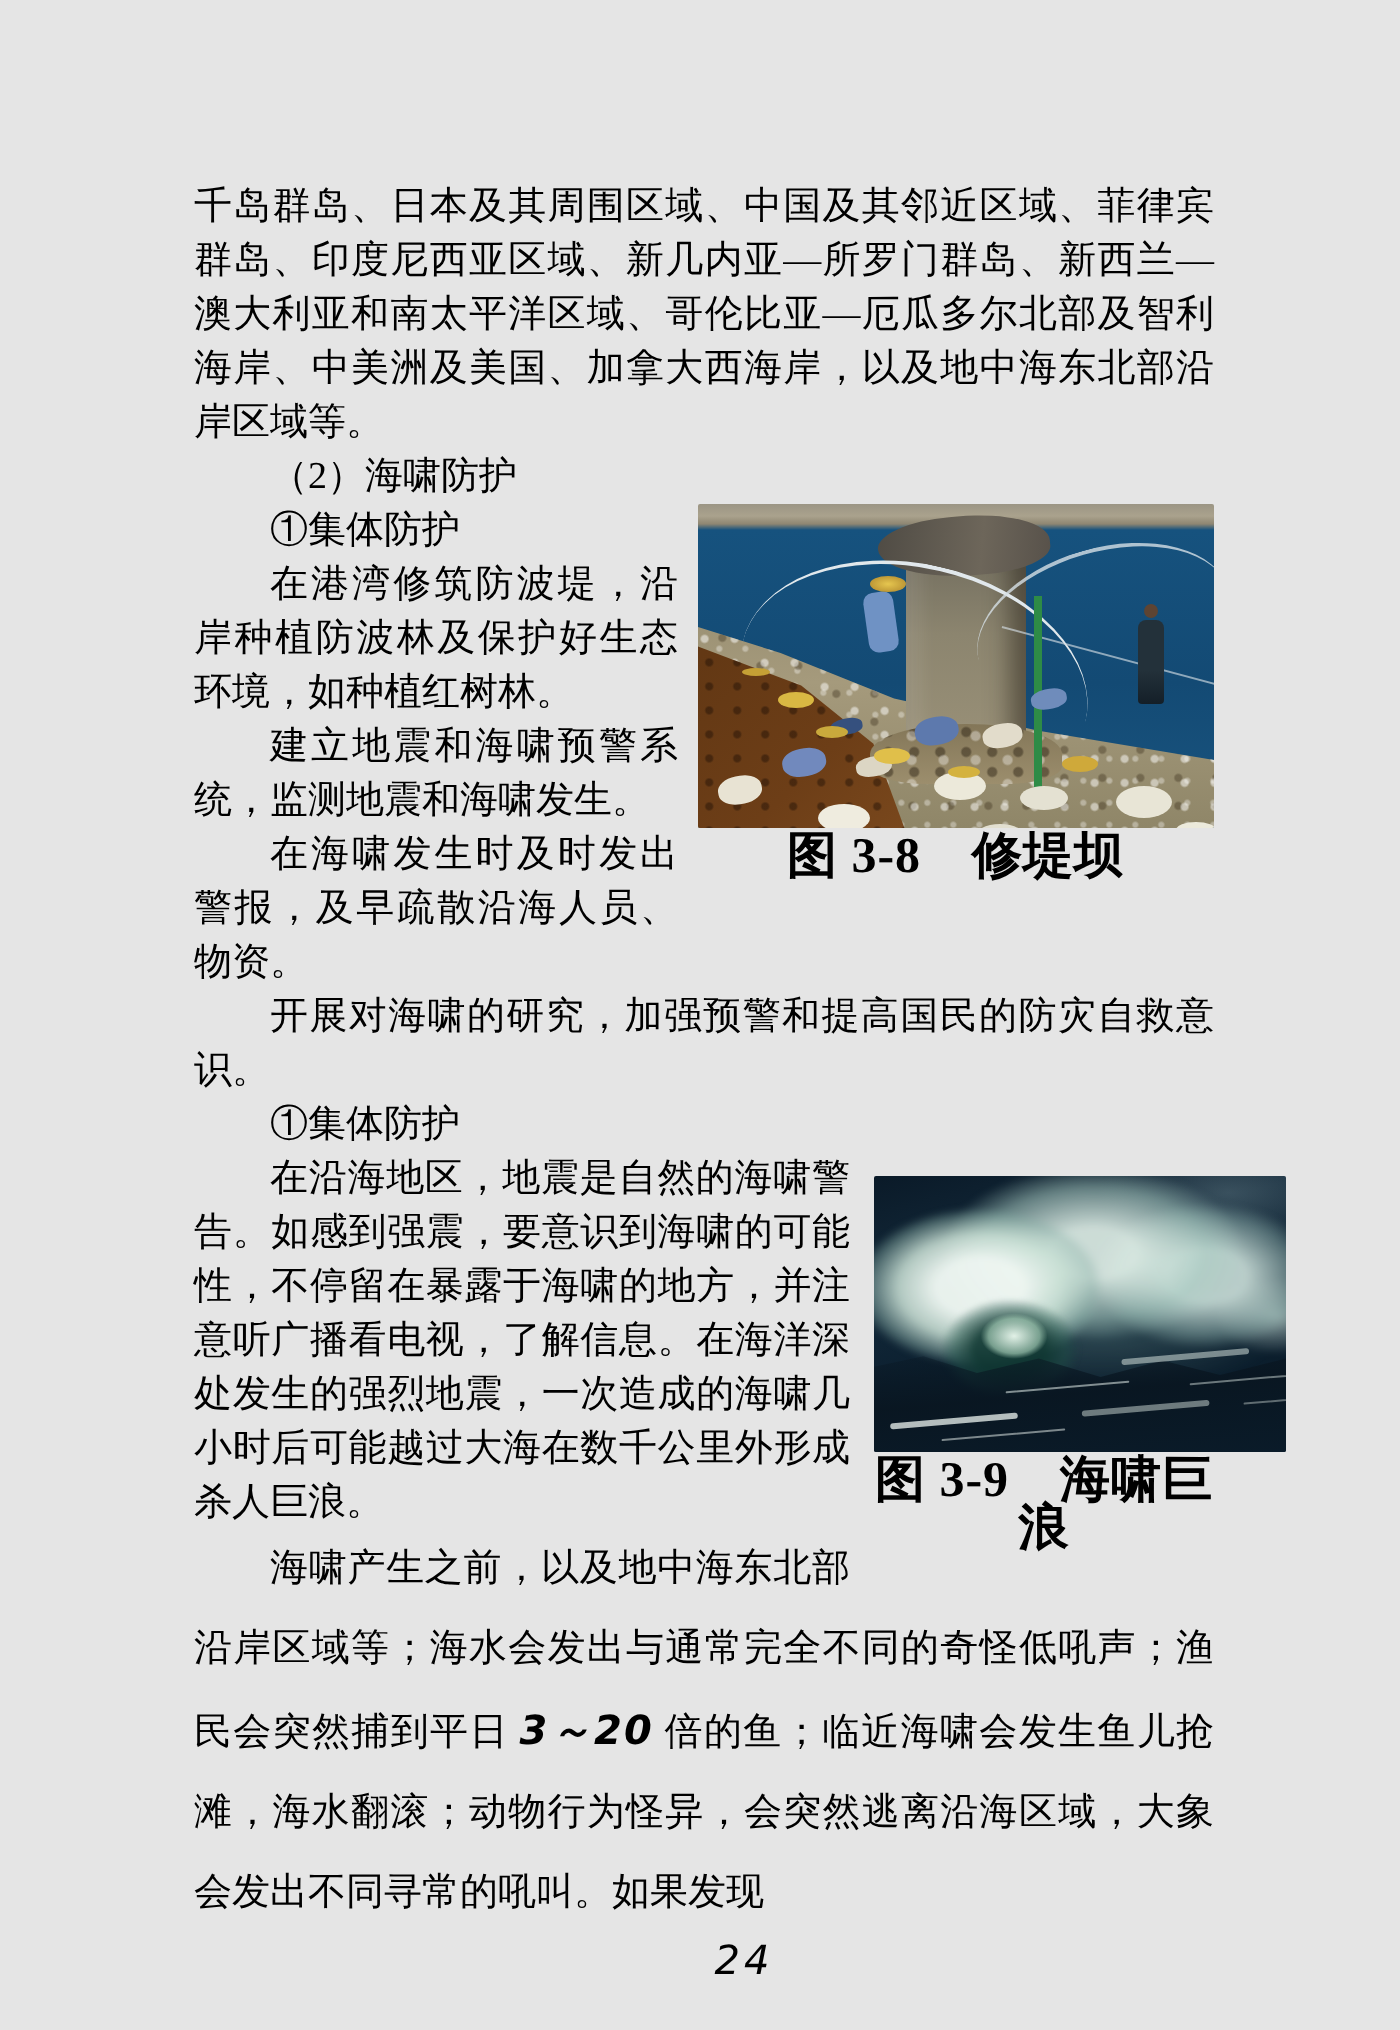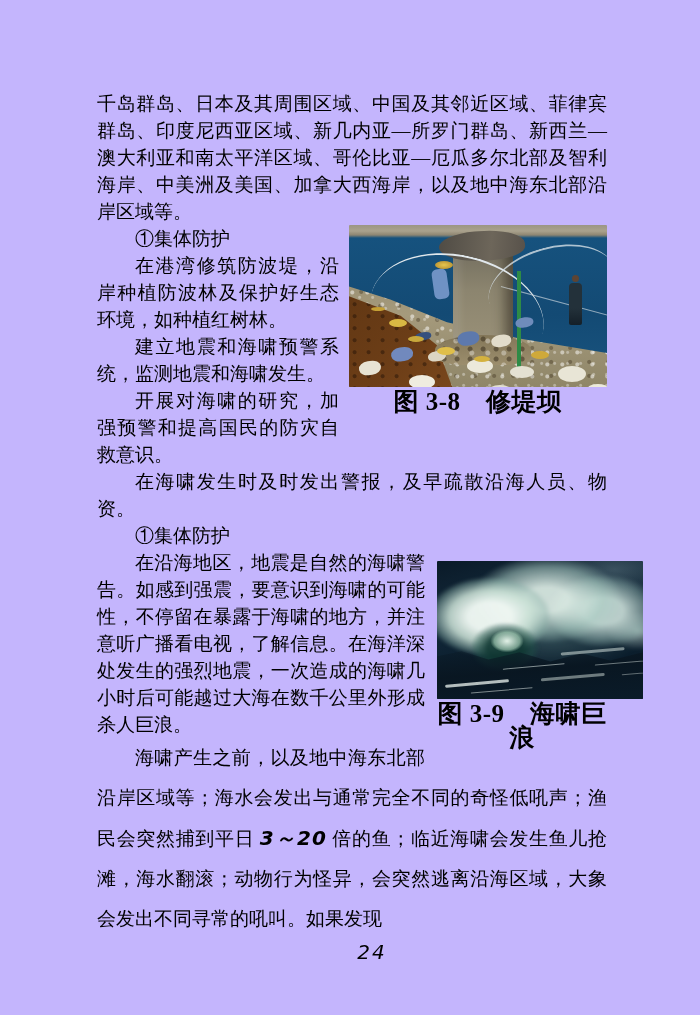--- a/index.html
+++ b/index.html
@@ -1,18 +1,18 @@
 <!DOCTYPE html>
 <html lang="zh" style="--sea-blue: #16527e; --shore-tan: #aaa28d; --dirt-brown: #6d3e17; --gravel: #a59a7c; --sandbag: #ece9da; --pole-green: #2e8b46; --rope: #e1e8ec; --wave-dark: #0c2030; --foam: #eef6f1;"><head>
 <meta charset="utf-8">
 <style>
   html,body{margin:0;padding:0;background:#fff;}
   .page{
     position:relative;width:700px;height:1015px;box-sizing:border-box;
-    padding:90px 93px 0 97px;overflow:hidden;background:#c4b5fd;color:#000;
+    padding:90px 93px 0 97px;overflow:hidden;background:#e5e5e5;color:#000;
     font-family:"Liberation Serif","DejaVu Serif",serif;
     font-size:19px;line-height:27px;
   }
   .flow{text-align:justify;}
   .flow p{margin:0;text-indent:2em;}
   p.no-indent{text-indent:0;}
   p.heading{text-indent:2em;}
   .p-signs{line-height:40px;margin-top:6px;}
   .num-range{
     font-family:"DejaVu Sans",sans-serif;font-style:italic;font-weight:600;
@@ -140,20 +140,21 @@
       150px -8px 0 -1px rgba(228,240,234,.45),176px 4px 0 -1px rgba(225,236,230,.4);}
 </style>
 </head>
 <body>
 
 <div class="page">
   <div class="flow">
 
     <p class="no-indent">千岛群岛、日本及其周围区域、中国及其邻近区域、菲律宾群岛、印度尼西亚区域、新几内亚—所罗门群岛、新西兰—澳大利亚和南太平洋区域、哥伦比亚—厄瓜多尔北部及智利海岸、中美洲及美国、加拿大西海岸，以及地中海东北部沿岸区域等。</p>
 
+    <p class="heading">（2）海啸防护</p>
 
     <figure class="fig1">
       <div class="photo photo1">
         <i class="p1-gravel"></i>
         <i class="p1-dirt"></i>
         <i class="p1-tower"></i>
         <i class="p1-rope1"></i>
         <i class="p1-rope2"></i>
         <i class="p1-rope3"></i>
         <i class="p1-pole"></i>
@@ -162,22 +163,22 @@
         <i class="p1-man-pull"></i>
         <i class="p1-hats"></i>
         <i class="p1-man-stand"></i>
       </div>
       <figcaption>图 3-8　修堤坝</figcaption>
     </figure>
 
     <p class="heading">①集体防护</p>
     <p>在港湾修筑防波堤，沿岸种植防波林及保护好生态环境，如种植红树林。</p>
     <p>建立地震和海啸预警系统，监测地震和海啸发生。</p>
+    <p>在海啸发生时及时发出警报，及早疏散沿海人员、物资。</p>
     <p>开展对海啸的研究，加强预警和提高国民的防灾自救意识。</p>
-    <p>在海啸发生时及时发出警报，及早疏散沿海人员、物资。</p>
 
     <p class="heading">①集体防护</p>
 
     <figure class="fig2">
       <div class="photo photo2">
         <i class="p2-cloud"></i>
         <i class="p2-foam"></i>
         <i class="p2-curl"></i>
         <i class="p2-barrel"></i>
         <i class="p2-fg"></i>

